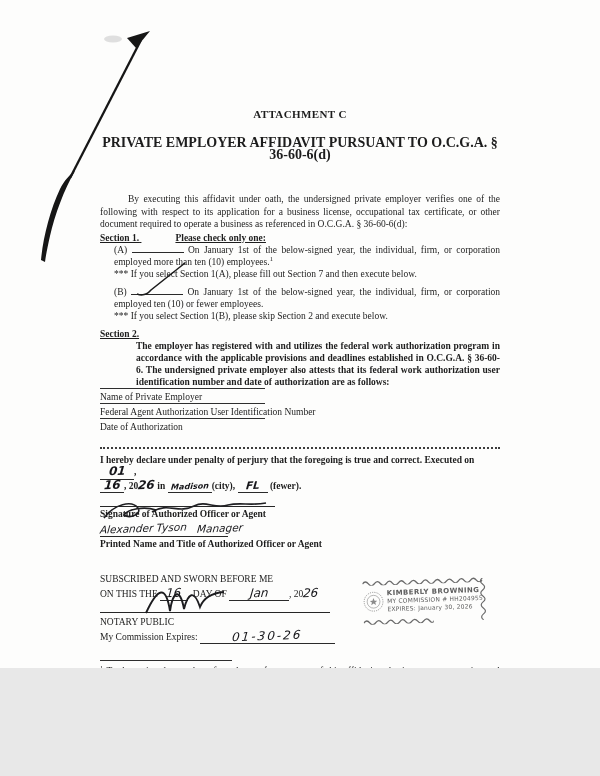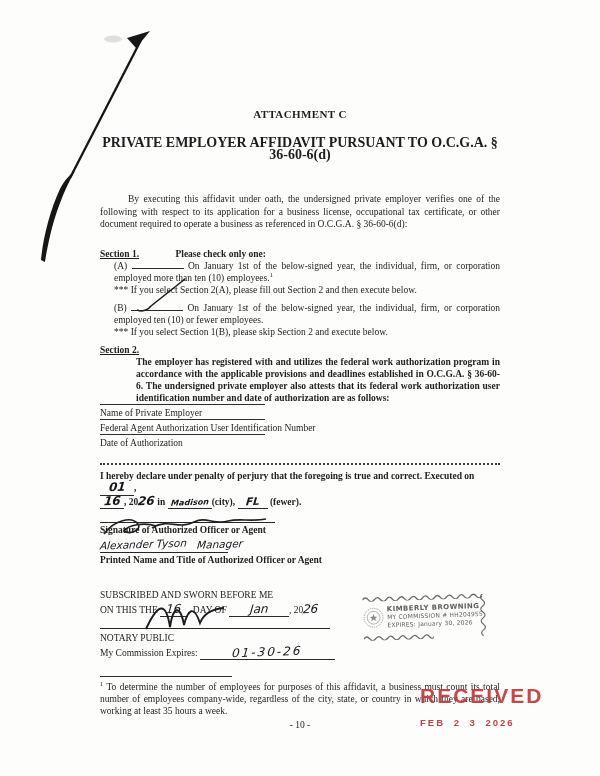--- a/index.html
+++ b/index.html
@@ -1,27 +1,27 @@
 <!DOCTYPE html>
 <html><head>
 <meta charset="utf-8">
 <style>
   html,body{margin:0;padding:0;background:#e8e8e8;}
-  .page{position:relative;width:600px;height:776px;margin:0 auto;background:#fdfdfc;
+  .page{position:relative;width:600px;height:668px;margin:0 auto;background:#fdfdfc;
         font-family:"Liberation Serif",serif;color:#1d1d1d;overflow:hidden;}
   .doc{position:relative;padding:108px 100px 0 100px;font-size:9.5px;line-height:12px;}
   .center{text-align:center;}
   .justify{text-align:justify;}
   .b{font-weight:bold;}
   .u{text-decoration:underline;}
   h1,h2,p{margin:0;font-size:inherit;font-weight:normal;}
   .attachment{font-size:11px;font-weight:bold;letter-spacing:.4px;}
   .title{margin-top:17px;font-size:14px;font-weight:bold;}
   .intro{margin-top:32px;line-height:12.5px;text-indent:28px;}
-  .sec1row{margin-top:17px;}
+  .sec1row{margin-top:1px;text-decoration:underline;}
   .sec1row .instr{margin-left:34px;}
   .opt{margin-left:14px;line-height:12px;}
   .opt-b{margin-top:6px;}
   .note{margin-left:14px;}
   .sec2head{margin-top:6px;}
   .sec2para{font-weight:bold;line-height:12px;margin-left:36px;}
   .bl{display:inline-block;border-bottom:1px solid #2a2a2a;text-align:center;}
   .bl-a{width:52px;}
   .bl-b{width:52px;position:relative;}
   .check-svg{position:absolute;left:2px;bottom:-4px;overflow:visible;}
@@ -98,21 +98,21 @@
     <div class="sec1row">
       <span class="b u">Section 1.</span>
       <span class="b instr">Please check only one:</span>
     </div>
 
     <p class="opt justify">
       <span>(A)</span>
       <span class="bl bl-a"></span>
       <span>On January 1st of the below-signed year, the individual, firm, or corporation employed more than ten (10) employees.</span><sup>1</sup>
     </p>
-    <p class="note">*** If you select Section 2(A), please fill out Section 2 and then execute below.</p>
+    <p class="note">*** If you select Section 1(A), please fill out Section 7 and then execute below.</p>
 
     <p class="opt opt-b justify">
       <span>(B)</span>
       <span class="bl bl-b">
         <svg class="check-svg" width="56" height="38" viewBox="0 0 56 38">
           <path d="M4 34 Q12 37 18 30 L52 3" stroke="#1b1b1b" stroke-width="1.5" fill="none"></path>
         </svg>
       </span>
       <span>On January 1st of the below-signed year, the individual, firm, or corporation employed ten (10) or fewer employees.</span>
     </p>

